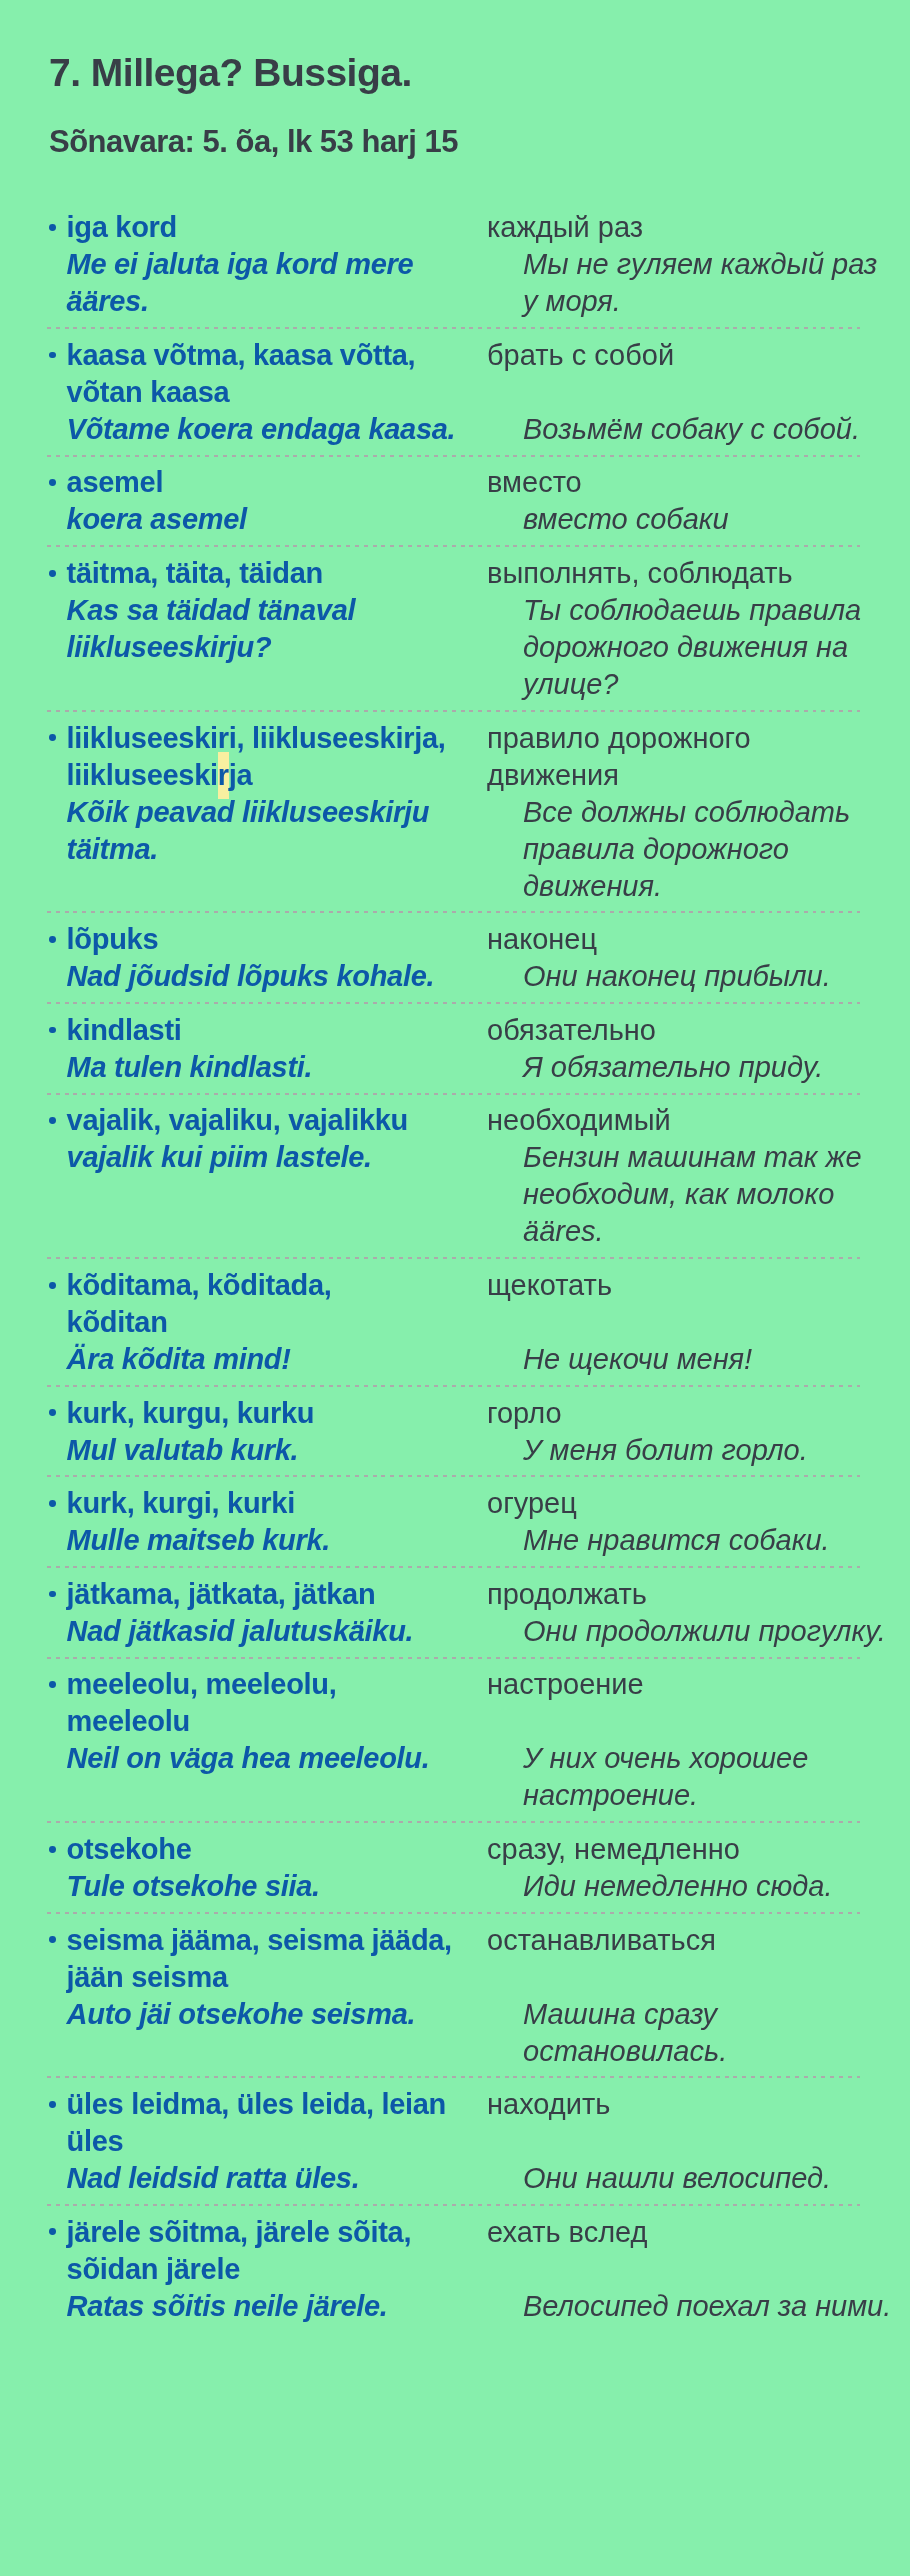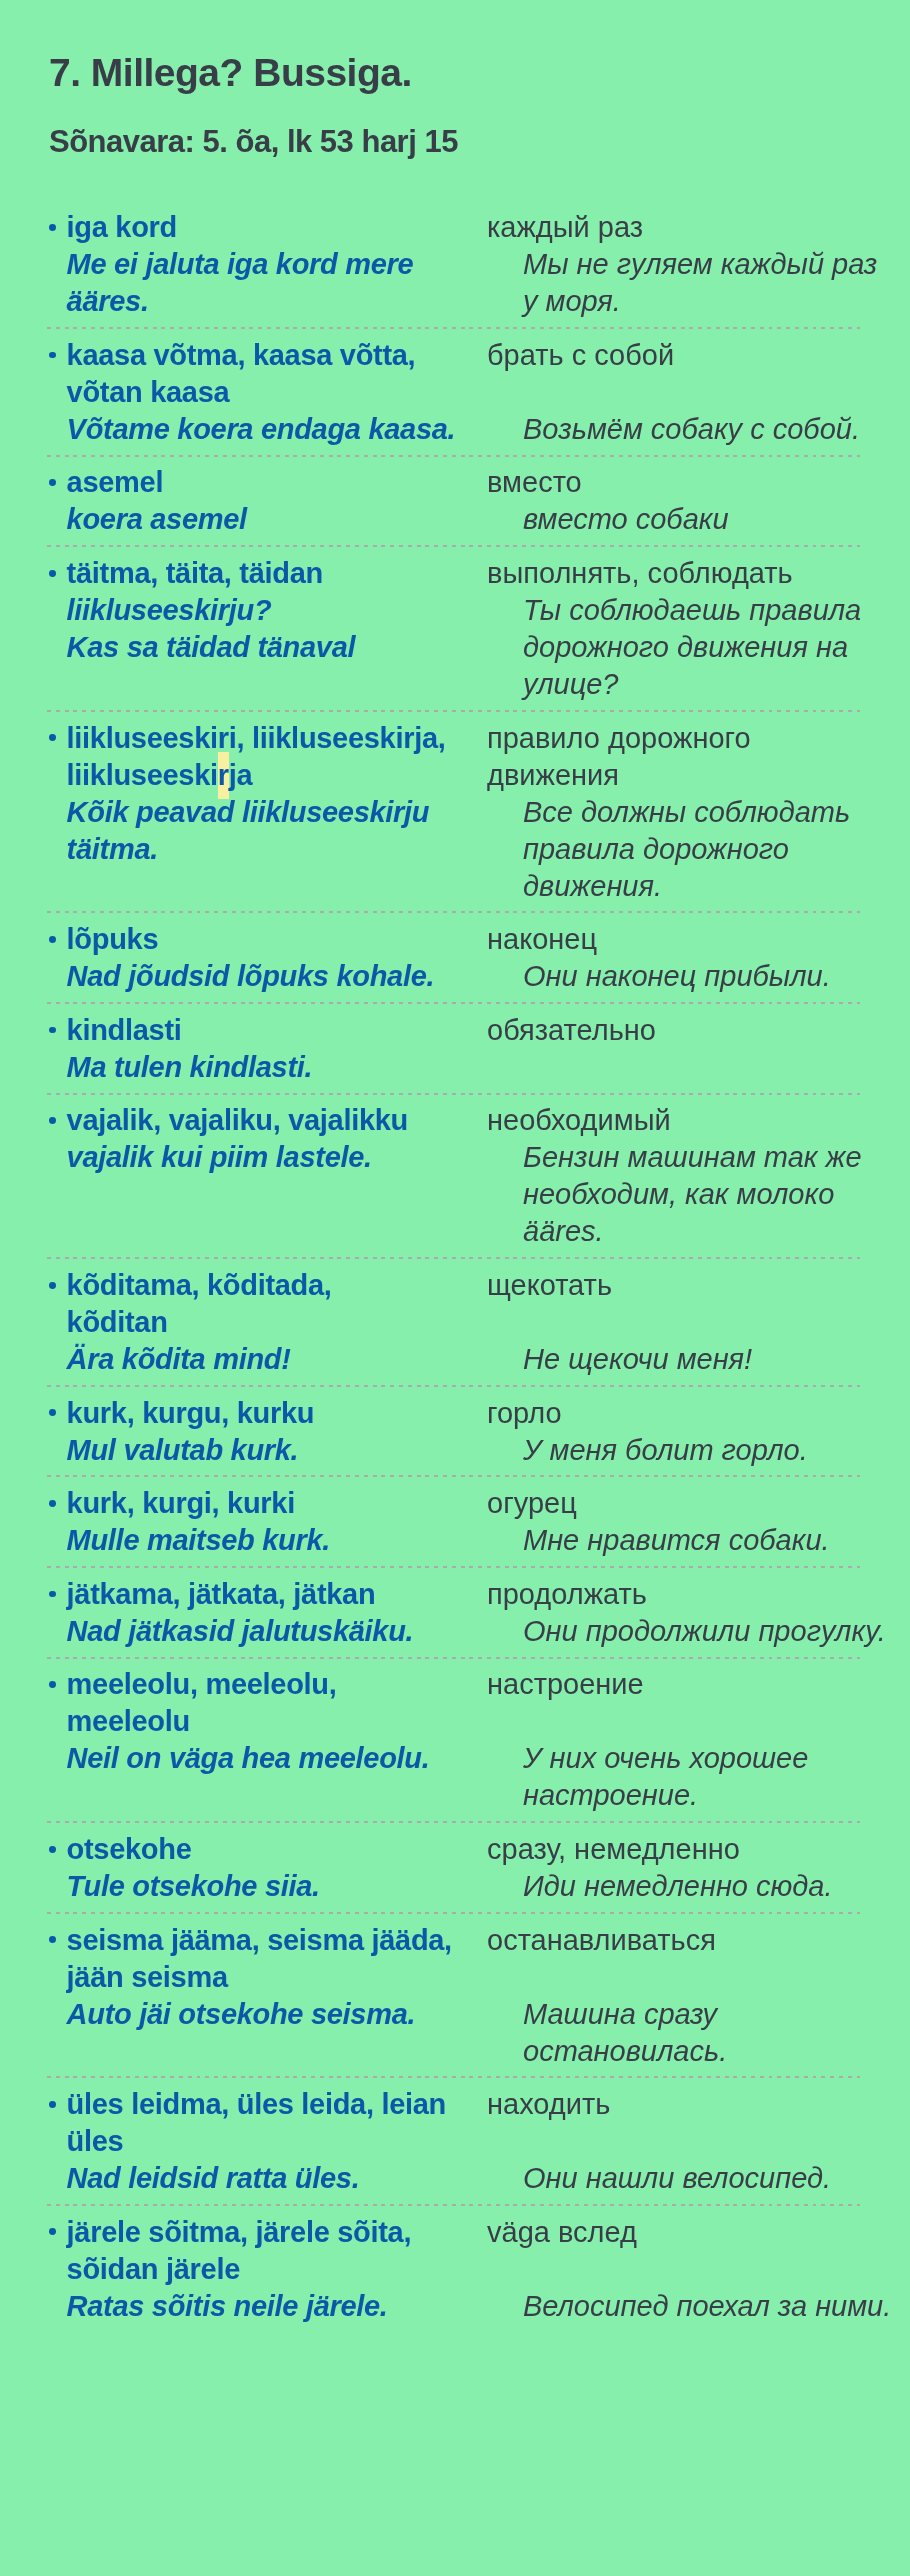--- a/index.html
+++ b/index.html
@@ -136,22 +136,22 @@
       </div>
       <div class="vocab-entry has-separator">
         <div class="words-cell">
           <span class="bullet-dot"></span>
           <div class="word-line">täitma, täita, täidan</div>
         </div>
         <div class="translation-cell">
           <div class="translation-line">выполнять, соблюдать</div>
         </div>
         <div class="examples-cell">
+          <div class="example-line">Kas sa täidad tänaval</div>
           <div class="example-line">liikluseeskirju?</div>
-          <div class="example-line">Kas sa täidad tänaval</div>
         </div>
         <div class="extr-cell">
           <div class="extr-line">Ты соблюдаешь правила</div>
           <div class="extr-line">дорожного движения на</div>
           <div class="extr-line">улице?</div>
         </div>
       </div>
       <div class="vocab-entry has-separator">
         <div class="words-cell">
           <span class="bullet-dot"></span>
@@ -191,20 +191,23 @@
         <div class="words-cell">
           <span class="bullet-dot"></span>
           <div class="word-line">kindlasti</div>
         </div>
         <div class="translation-cell">
           <div class="translation-line">обязательно</div>
         </div>
         <div class="examples-cell">
           <div class="example-line">Ma tulen kindlasti.</div>
         </div>
+        <div class="extr-cell">
+          <div class="extr-line">Я обязательно приду.</div>
+        </div>
       </div>
       <div class="vocab-entry has-separator">
         <div class="words-cell">
           <span class="bullet-dot"></span>
           <div class="word-line">vajalik, vajaliku, vajalikku</div>
         </div>
         <div class="translation-cell">
           <div class="translation-line">необходимый</div>
         </div>
         <div class="examples-cell">
@@ -342,21 +345,21 @@
           <div class="extr-line">Они нашли велосипед.</div>
         </div>
       </div>
       <div class="vocab-entry">
         <div class="words-cell">
           <span class="bullet-dot"></span>
           <div class="word-line">järele sõitma, järele sõita,</div>
           <div class="word-line">sõidan järele</div>
         </div>
         <div class="translation-cell">
-          <div class="translation-line">väga вслед</div>
+          <div class="translation-line">ехать вслед</div>
         </div>
         <div class="examples-cell">
           <div class="example-line">Ratas sõitis neile järele.</div>
         </div>
         <div class="extr-cell">
           <div class="extr-line">Велосипед поехал за ними.</div>
         </div>
       </div>
     </div>
 </div>

